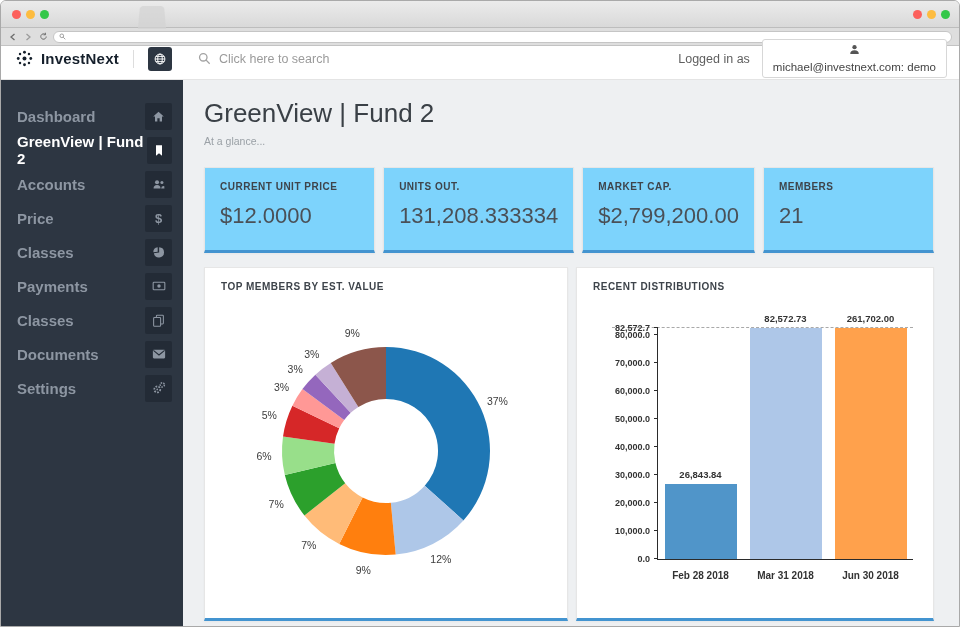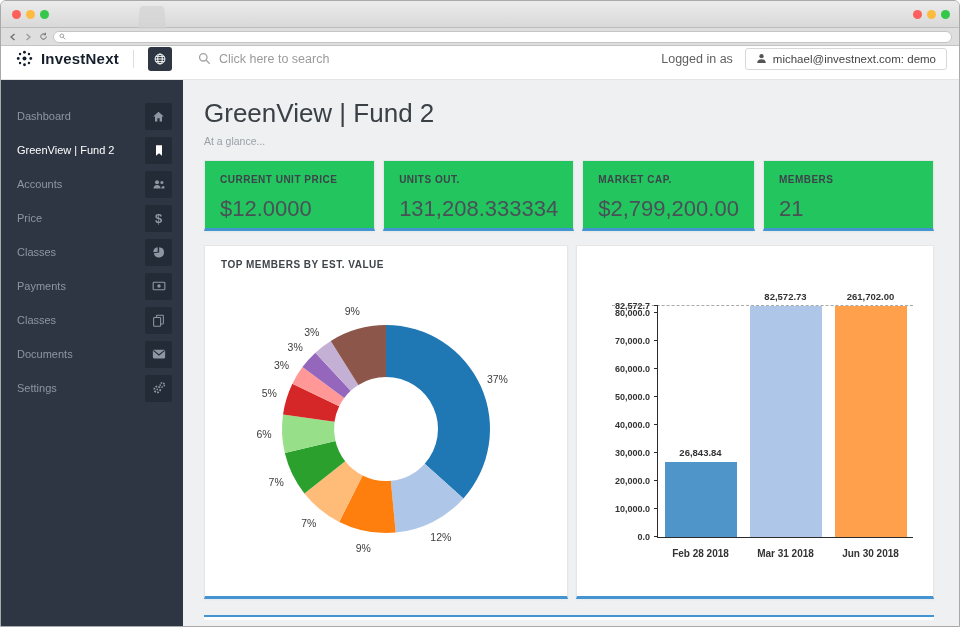--- a/index.html
+++ b/index.html
@@ -16,37 +16,37 @@
 
   
   .topbar { height:34px; background:#fff; border-bottom:1px solid #e4e4e4; display:flex; align-items:center; padding:0 12px 8px 14px; flex:0 0 auto; }
   .brand { display:flex; align-items:center; gap:7px; }
   .brand-name { font-size:15px; font-weight:bold; color:#16202c; letter-spacing:.2px; }
   .topbar-divider { width:1px; height:18px; background:#ddd; margin:0 14px; }
   .globe-btn { width:24px; height:24px; background:#2d3642; border-radius:3px; display:flex; align-items:center; justify-content:center; }
   .top-search { display:flex; align-items:center; gap:8px; margin-left:26px; color:#9b9b9b; font-size:12.5px; }
   .topbar-right { margin-left:auto; display:flex; align-items:center; gap:12px; }
   .loggedin { font-size:12.5px; color:#5f5f5f; }
-  .user-btn { display:flex; align-items:center; gap:6px; background:#fff; border:1px solid #d7d7d7; border-radius:3px; padding:4px 10px; font-size:11.5px; color:#444; }
+  .user-btn { display:flex; align-items:center; gap:6px; background:#fff; border:1px solid #d7d7d7; border-radius:3px; padding:4px 10px; font-size:11.5px; color:#444;flex-direction:column; }
 
   
   .app-body { flex:1; display:flex; overflow:hidden; }
   .sidebar { width:182px; background:#2d3642; padding-top:19px; flex:0 0 auto; }
   .side-item { height:34px; display:flex; align-items:center; justify-content:space-between; padding:0 11px 0 16px; cursor:pointer; }
-  .side-label { font-size:11px; color:#8d96a2; }
+  .side-label { font-size:15px; color:#8d96a2;font-weight:bold; }
   .side-item.active .side-label { color:#ffffff; }
   .side-icon { width:27px; height:27px; background:#232b36; border-radius:2px; display:flex; align-items:center; justify-content:center; color:#8d96a2; font-size:13px; }
   .side-item.active .side-icon { color:#ffffff; }
 
   .main { flex:1; background:#eef0f2; padding:16px 25px 0 21px; position:relative; overflow:hidden; display:flex; flex-direction:column; }
   .page-title { font-size:26px; font-weight:300; color:#3a4046; margin:2px 0 6px; }
-  .page-subtitle { font-size:10.5px; color:#9aa0a6; margin-bottom:13px; }
+  .page-subtitle { font-size:10.5px; color:#9aa0a6; margin-bottom:20px; }
 
   .stats-row { display:flex; gap:8px; margin-bottom:14px; }
-  .stat-card { flex:1; background:#22c55e; border:1px solid #e6e6e6; border-bottom:3px solid #4394d0; padding:13px 15px 6px; box-shadow:0 1px 2px rgba(0,0,0,.04); }
+  .stat-card { flex:1; background:#7dd3fc; border:1px solid #e6e6e6; border-bottom:3px solid #4394d0; padding:13px 15px 21px; box-shadow:0 1px 2px rgba(0,0,0,.04); }
   .stat-label { font-size:10px; font-weight:bold; letter-spacing:.5px; color:#3e444b; margin-bottom:11px; }
   .stat-value { font-size:22px; color:#4a5057; font-weight:400; }
 
   .charts-row { display:flex; gap:8px; }
   .chart-card { flex:1; background:#fff; border:1px solid #e6e6e6; border-bottom:3px solid #4394d0; padding:13px 16px 8px; box-shadow:0 1px 2px rgba(0,0,0,.04); height:354px; position:relative; }
   .chart-title { font-size:10px; font-weight:bold; letter-spacing:.5px; color:#3e444b; }
 
   .donut-wrap { display:flex; justify-content:center; margin-top:4px; }
   .pie-label { font-size:10.5px; fill:#3c3c3c; }
 
@@ -296,20 +296,21 @@
                 <text x="74.16724544011622" y="77.05424689362918" text-anchor="middle" class="pie-label">3%</text>
                 <path d="M94.37503448594788,78.65791300901611 A104,104 0 0 1 109.76652224524344,66.87927068439112 L137.38326112262172,110.93963534219556 A52,52 0 0 0 129.68751724297394,116.82895650450806 Z" fill="#c5b0d5"></path>
                 <text x="90.85661022417514" y="61.614718596940065" text-anchor="middle" class="pie-label">3%</text>
                 <path d="M109.76652224524344,66.87927068439112 A104,104 0 0 1 165.00000000000006,51 L165.00000000000003,103 A52,52 0 0 0 137.38326112262172,110.93963534219556 Z" fill="#8c564b"></path>
                 <text x="131.2911886043987" y="41.24934527135561" text-anchor="middle" class="pie-label">9%</text>
               </svg>
           </div>
         </div>
 
         <div class="chart-card">
+          <div class="chart-title">RECENT DISTRIBUTIONS</div>
           <div class="bar-plot" id="bar-plot">
             <div class="dash-top"></div>
             <div class="bars-area" id="bars-area">
                 <div class="bar-slot">
                   <div class="bar-rect" style="height: 32.5093%; background: rgb(80, 149, 201);"></div>
                   <div class="bar-value" style="bottom: calc(32.5093% + 4px);">26,843.84</div>
                   <div class="bar-cat">Feb 28 2018</div>
                 </div>
                 <div class="bar-slot">
                   <div class="bar-rect" style="height: 100%; background: rgb(174, 199, 232);"></div>

